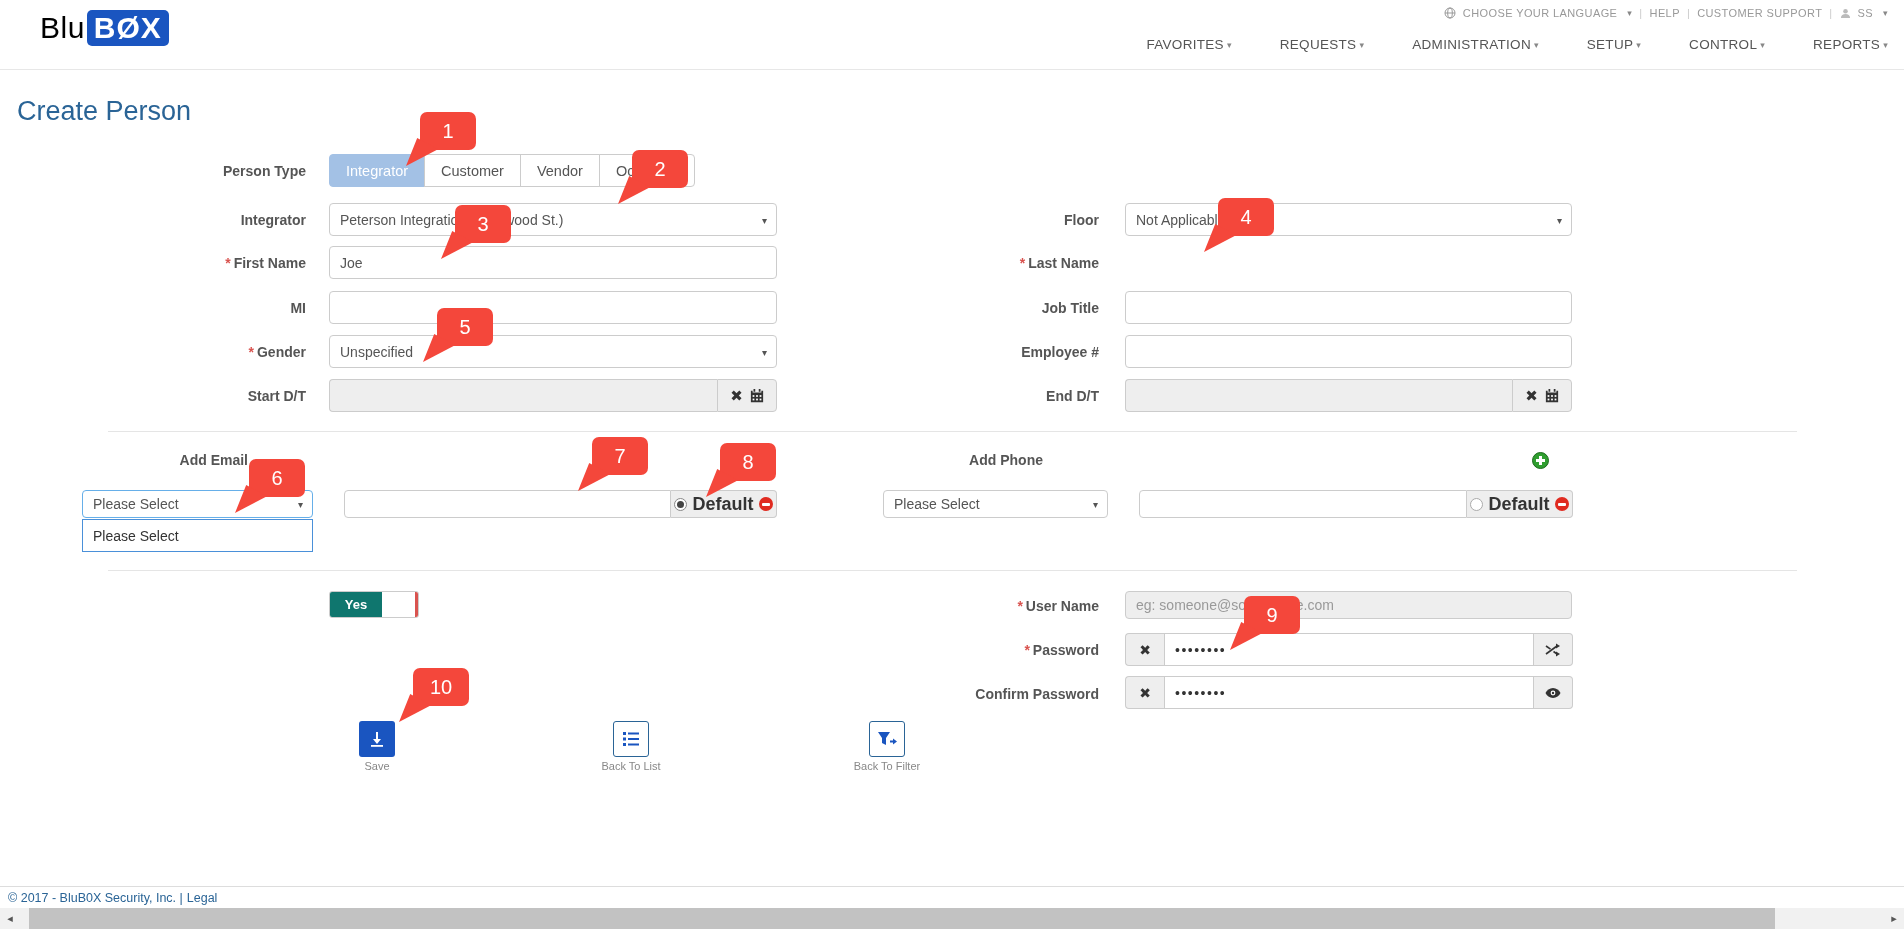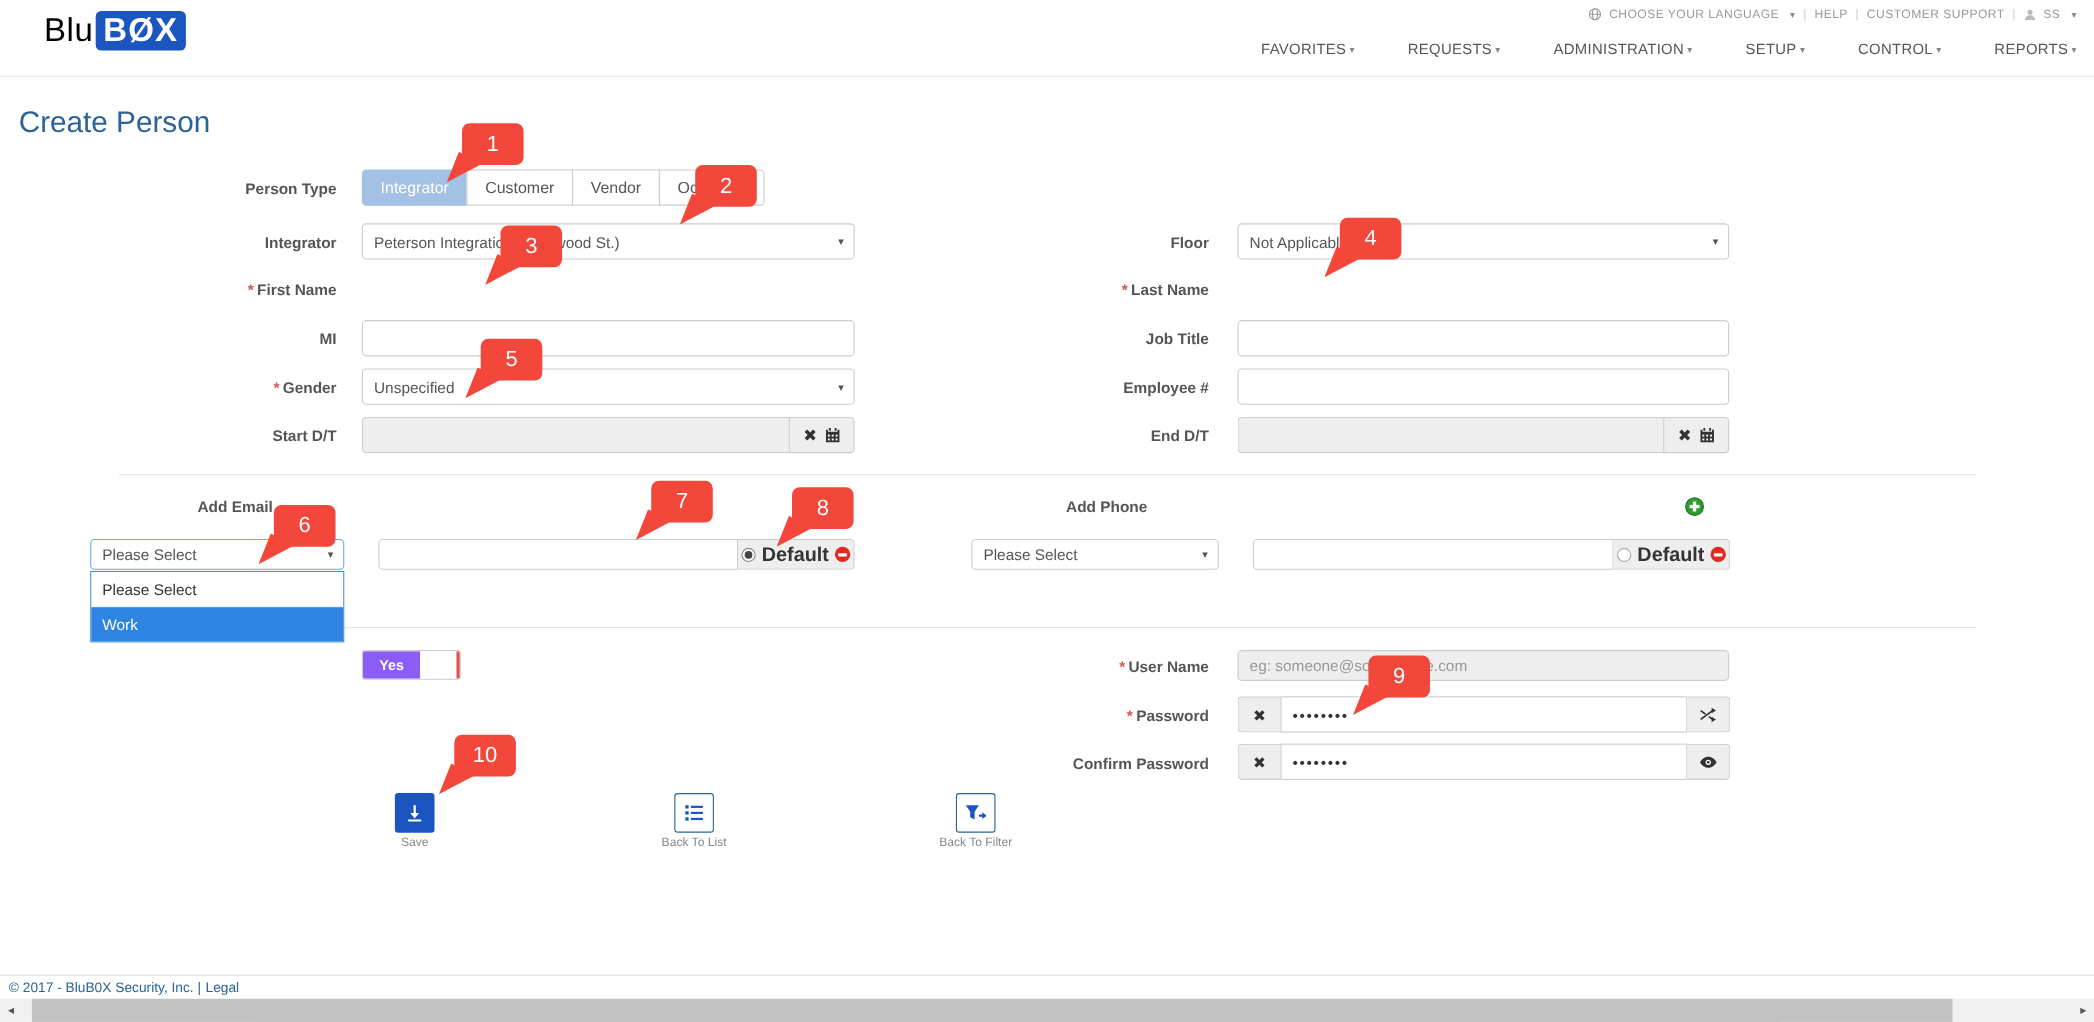--- a/index.html
+++ b/index.html
@@ -63,21 +63,21 @@
   
   .dropdown{position:absolute;left:82px;top:519px;width:231px;box-sizing:border-box;background:#fff;
             border:1px solid #4a90d9;z-index:30;}
   .dd-item{height:31px;display:flex;align-items:center;padding-left:10px;font-size:14px;color:#333;border-bottom:1px solid #eee;}
   .dd-item:last-child{border-bottom:none;}
   .dd-item.selected{background:#2e84e0;color:#fff;}
 
   
   .toggle{position:absolute;left:329px;top:591px;width:90px;height:27px;border:1px solid #ccc;border-radius:3px;
           display:flex;overflow:hidden;box-sizing:border-box;}
-  .tg-on{width:52px;background:#8b5cf6;color:#fff;font-size:13px;font-weight:700;display:flex;align-items:center;justify-content:center;}
+  .tg-on{width:52px;background:#0f766e;color:#fff;font-size:13px;font-weight:700;display:flex;align-items:center;justify-content:center;}
   .tg-off{flex:1;background:#fff;}
   .tg-red{width:3px;background:#d9534f;}
 
   
   .pw-group{position:absolute;left:1125px;width:448px;height:33px;display:flex;box-sizing:border-box;}
   .pw-addon{width:38px;background:#eee;border:1px solid #ccc;display:flex;align-items:center;justify-content:center;color:#333;font-size:14px;}
   .pw-addon.left{border-radius:4px 0 0 4px;border-right:none;}
   .pw-addon.right{border-radius:0 4px 4px 0;border-left:none;}
   .pw-field{flex:1;border:1px solid #ccc;background:#fff;display:flex;align-items:center;padding-left:10px;
             font-size:14px;letter-spacing:1.5px;color:#333;}
@@ -192,20 +192,21 @@
     <span class="sel-caret">▾</span>
   </div>
 
   <div class="lbl" style="left:899px;top:212px;"><span>Floor</span></div>
   <div class="selbox disabled" style="left:1125px;top:203px;width:447px;">
     <span>Not Applicable</span>
     <span class="sel-caret">▾</span>
   </div>
 
   <div class="lbl" style="left:106px;top:255px;"><span class="req">*</span><span>First Name</span></div>
+  <input class="inp" style="left: 329px; top: 246px; width: 448px;" value="Joe">
 
   <div class="lbl" style="left:899px;top:255px;"><span class="req">*</span><span>Last Name</span></div>
 
   <div class="lbl" style="left:106px;top:300px;"><span>MI</span></div>
   <input class="inp" style="left: 329px; top: 291px; width: 448px;" value="">
 
   <div class="lbl" style="left:899px;top:300px;"><span>Job Title</span></div>
   <input class="inp" style="left: 1125px; top: 291px; width: 447px;" value="">
 
   <div class="lbl" style="left:106px;top:344px;"><span class="req">*</span><span>Gender</span></div>
@@ -271,21 +272,20 @@
   </div>
   <input class="inp mini" style="left: 344px; top: 490px; width: 327px; border-radius: 4px 0px 0px 4px;" value="">
   <div class="addon-default" style="left:671px;top:490px;width:106px;">
     <span class="radio checked"></span>
     <span>Default</span>
     <span class="minus-ic"></span>
   </div>
 
   <div class="dropdown">
     <div class="dd-item">Please Select</div>
-    <div class="dd-item selected">Work</div>
   </div>
 
   <div class="selbox mini" style="left:883px;top:490px;width:225px;">
     <span>Please Select</span>
     <span class="sel-caret">▾</span>
   </div>
   <input class="inp mini" style="left: 1139px; top: 490px; width: 328px; border-radius: 4px 0px 0px 4px;" value="">
   <div class="addon-default" style="left:1467px;top:490px;width:106px;">
     <span class="radio" style="border-color:#aaa;"></span>
     <span>Default</span>

